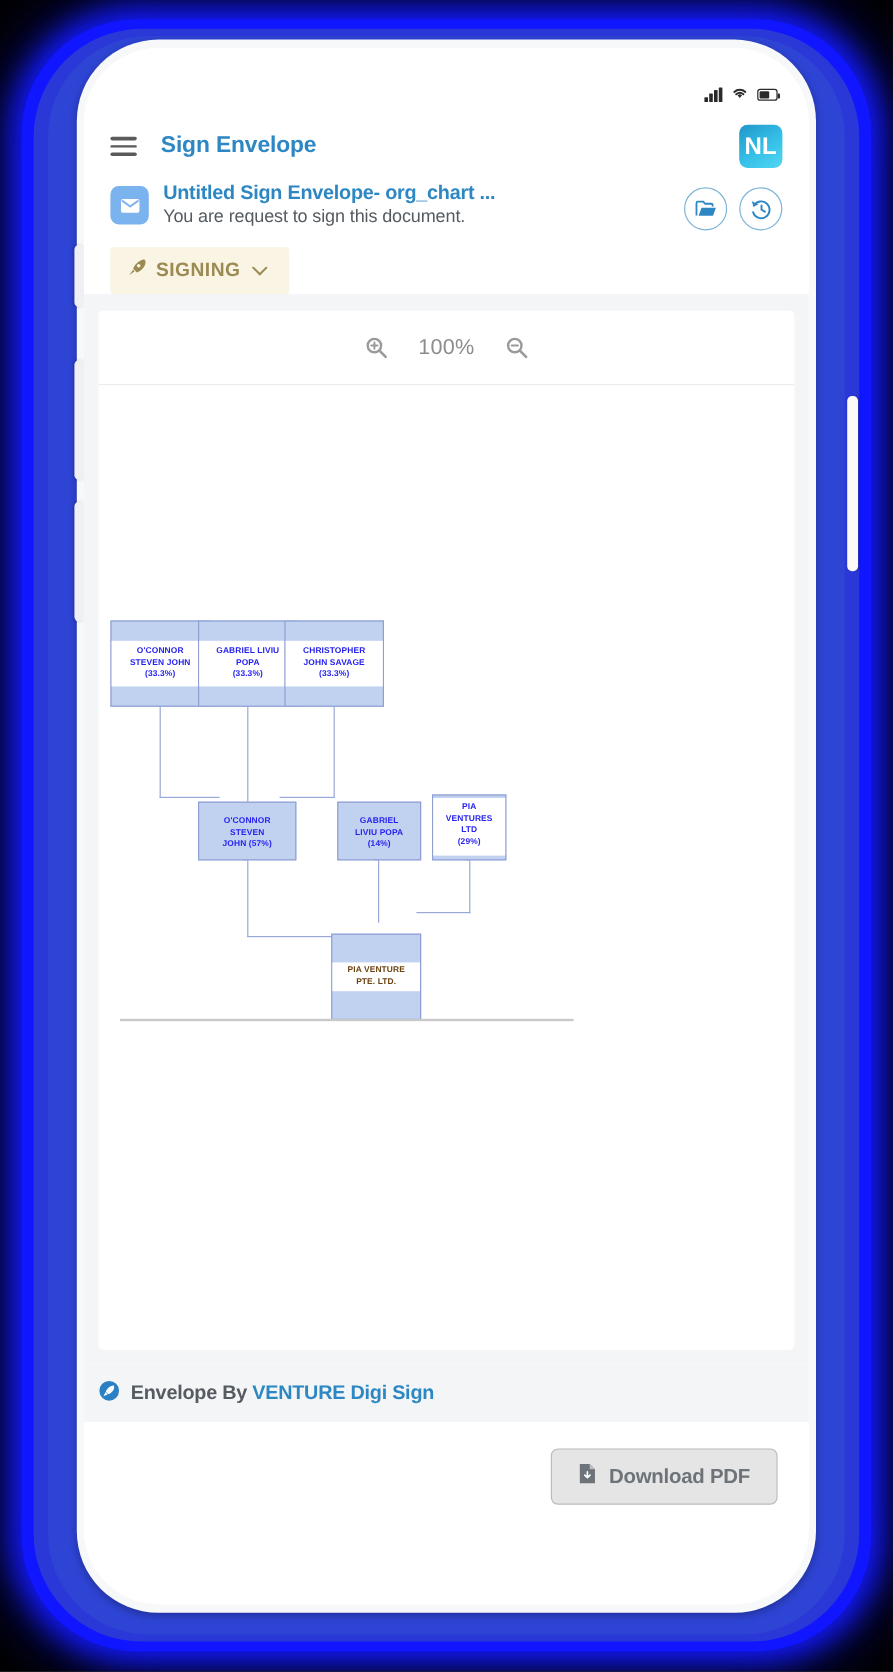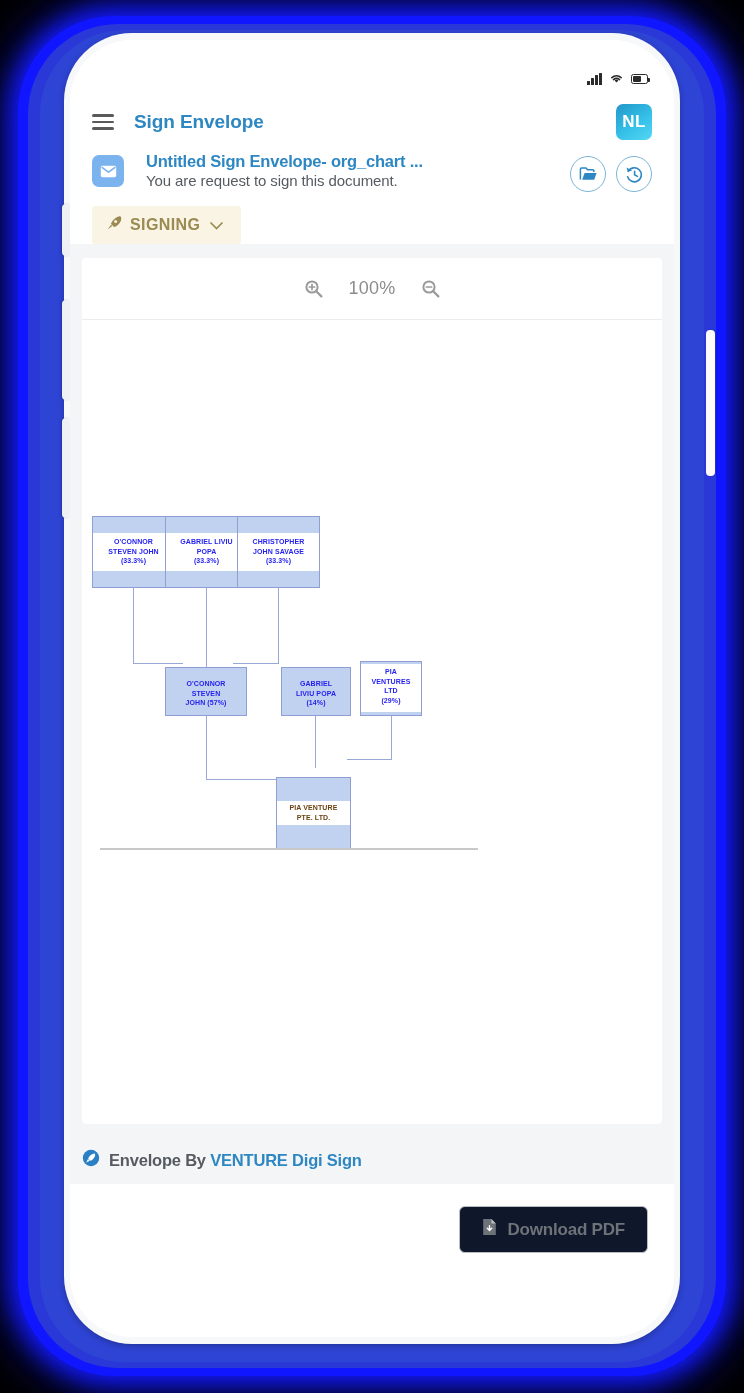--- a/index.html
+++ b/index.html
@@ -79,32 +79,32 @@
   .hdr-row1 { display:flex; align-items:center; height:44px; }
   .hamburger { width:22px; display:flex; flex-direction:column; gap:4px; cursor:pointer; }
   .hamburger span { display:block; height:2.6px; background:#5a5a5a; border-radius:2px; }
   .app-title {
     margin-left:20px; font-size:19px; font-weight:bold; color:#2d87c3;
     letter-spacing:-.1px;
   }
   .avatar {
     margin-left:auto; width:36px; height:36px; border-radius:7px;
     background: linear-gradient(145deg,#2196c9 0%,#35c0e8 55%,#54d7f2 100%);
-    color:#fff; font-size:17px; font-weight:bold;
+    color:#fff; font-size:20px; font-weight:bold;
     display:flex; align-items:center; justify-content:center;
     letter-spacing:.3px;
   }
 
   .hdr-row2 { display:flex; align-items:flex-start; margin-top:8px; }
   .env-icon {
     width:32px; height:32px; border-radius:7px; background:#7ab3ee;
     display:flex; align-items:center; justify-content:center; flex:0 0 auto;
     margin-top:3px;
   }
-  .env-texts { margin-left:22px; min-width:0; }
+  .env-texts { margin-left:12px; min-width:0; }
   .env-title {
     font-size:16.5px; font-weight:bold; color:#2d87c3; white-space:nowrap;
     letter-spacing:-.2px;
   }
   .env-sub { font-size:15px; color:#555b60; margin-top:1px; letter-spacing:-.1px; }
   .hdr-actions { margin-left:auto; display:flex; gap:10px; padding-top:4px; }
   .circ-btn {
     width:36px; height:36px; border-radius:50%;
     border:1.6px solid #7cb4d6;
     display:flex; align-items:center; justify-content:center;
@@ -169,21 +169,21 @@
   .pw-brand { color:#2d87c3; }
 
   
   .bottombar {
     background:#ffffff; height:100px;
     display:flex; align-items:flex-start; justify-content:flex-end;
     gap:18px; padding: 22px 26px 0 0;
   }
   .btn-dl {
     display:inline-flex; align-items:center; gap:10px;
-    background:#0f172a; border:1px solid #b9bcc0; border-radius:6px;
+    background:#e5e5e5; border:1px solid #b9bcc0; border-radius:6px;
     padding: 11px 22px; font-size:17px; font-weight:bold; color:#6d7378;
     cursor:pointer; letter-spacing:-.2px;
   }
   .btn-sign {
     display:inline-flex; align-items:center; gap:9px;
     background:#2a7fb0; border:none; border-radius:6px;
     padding: 12px 24px; font-size:17px; font-weight:bold; color:#fff;
     cursor:pointer; letter-spacing:-.2px;
   }
 </style>

